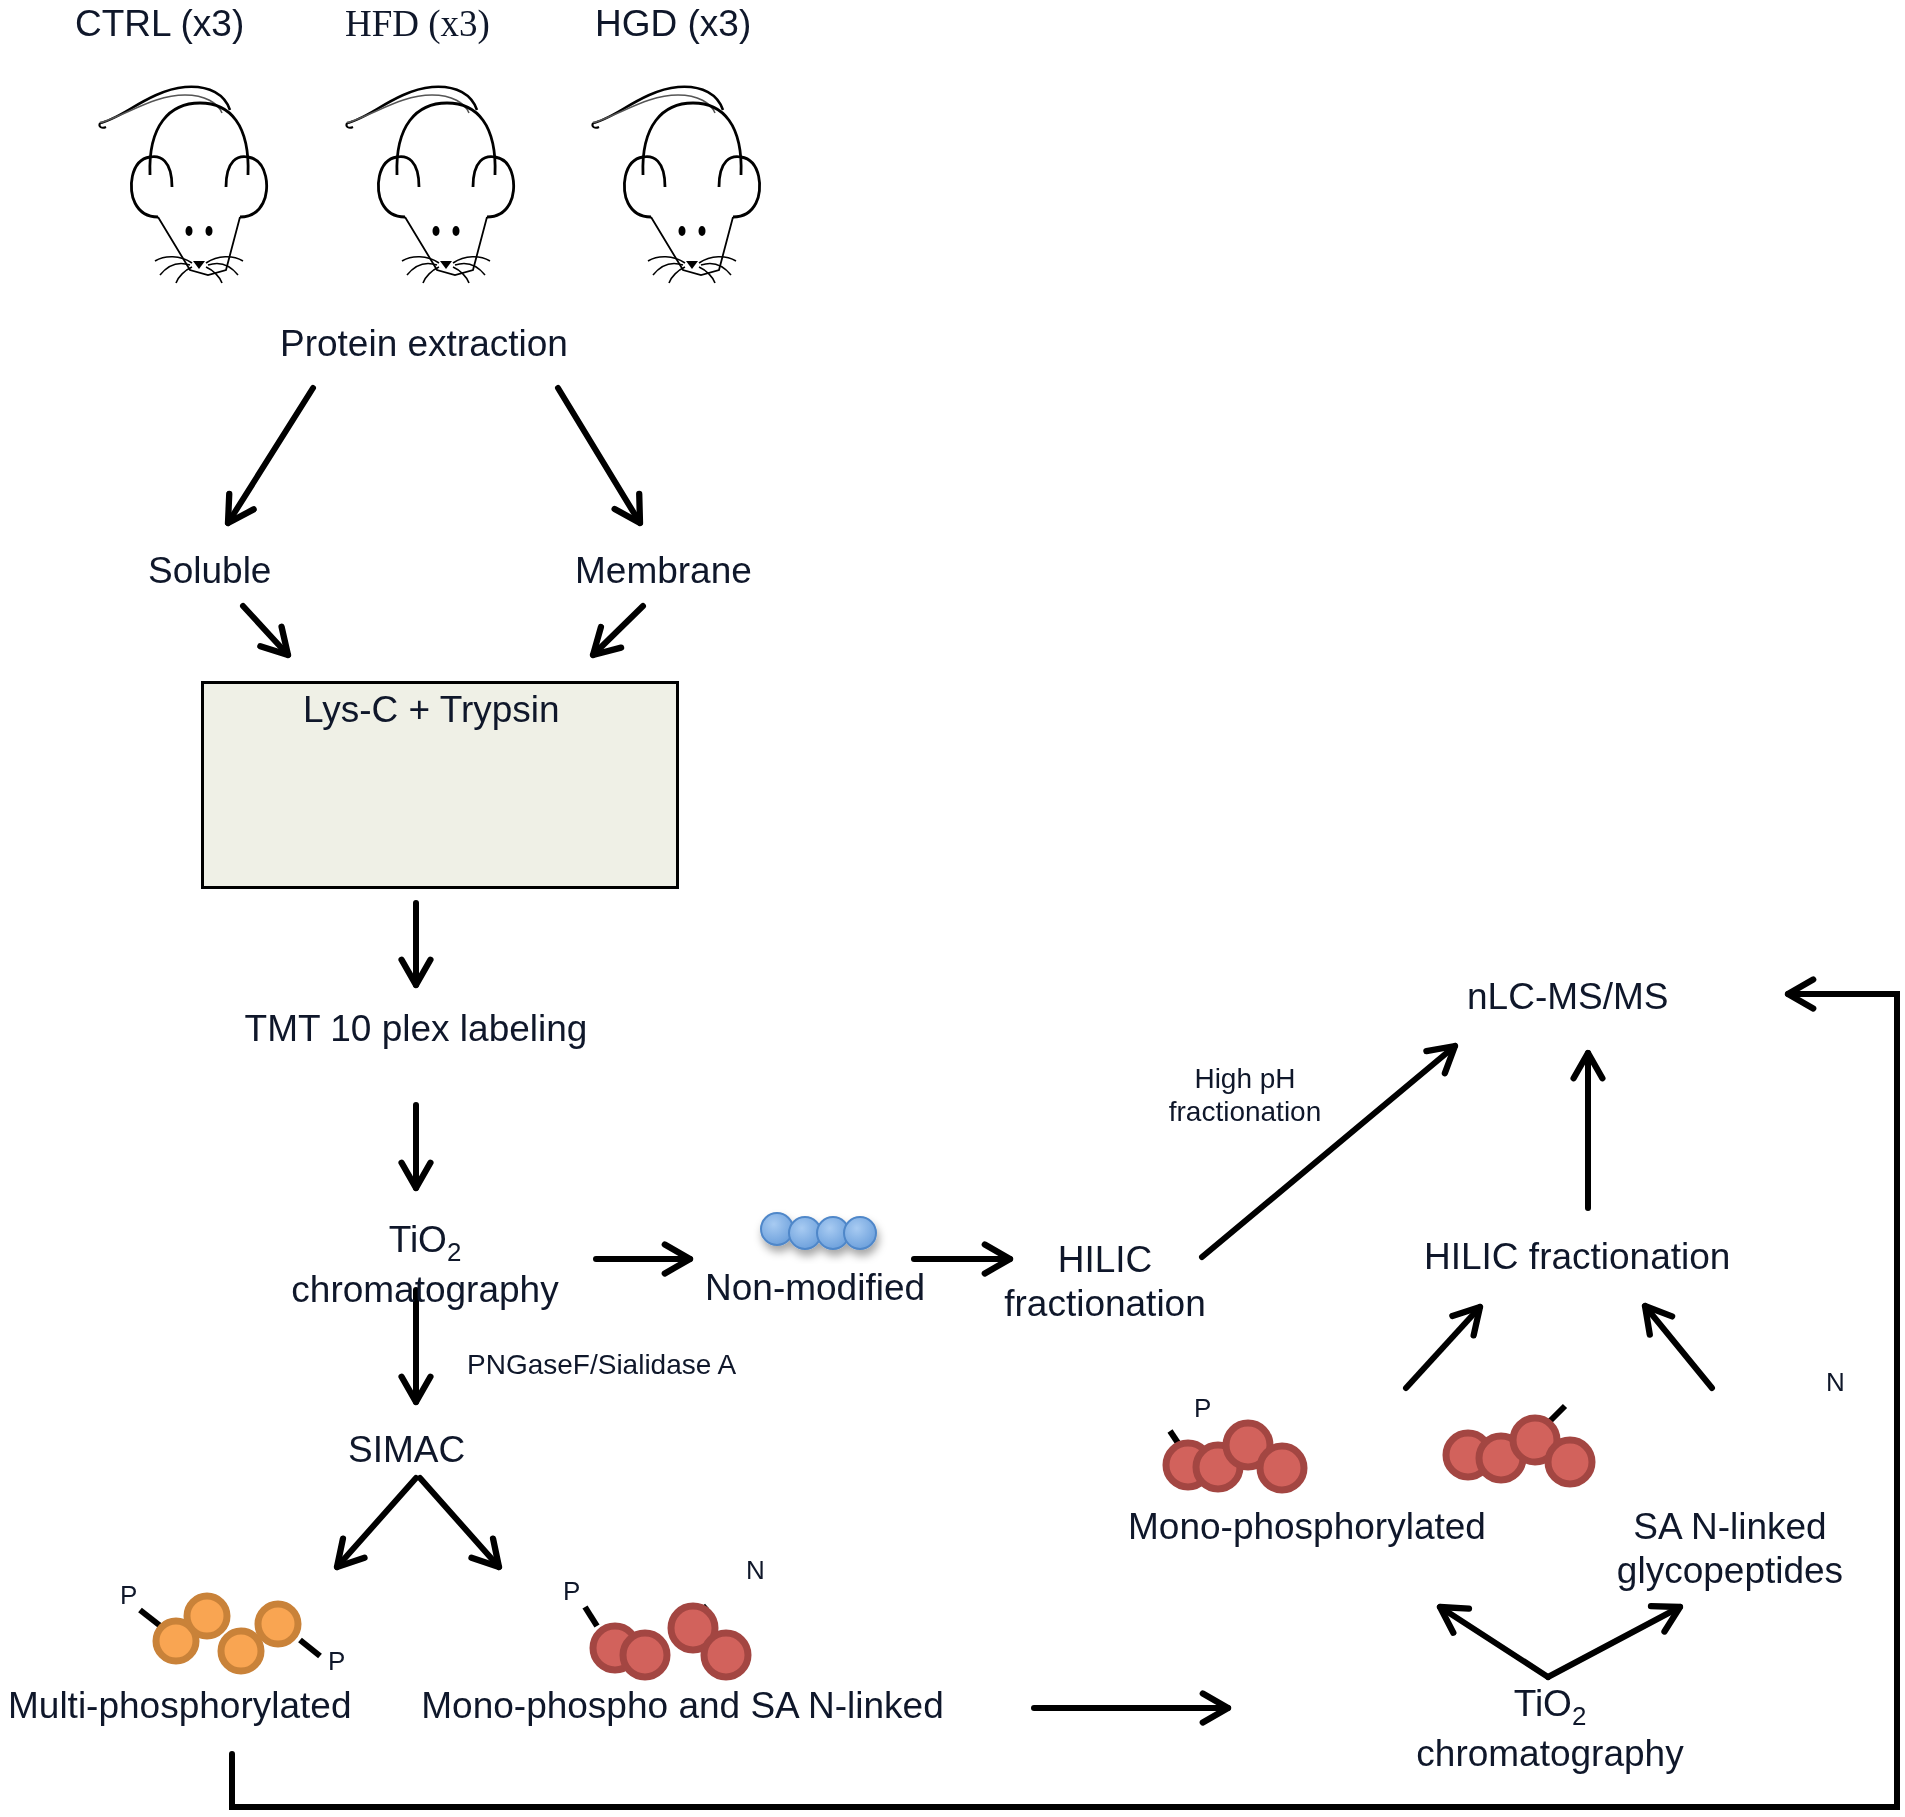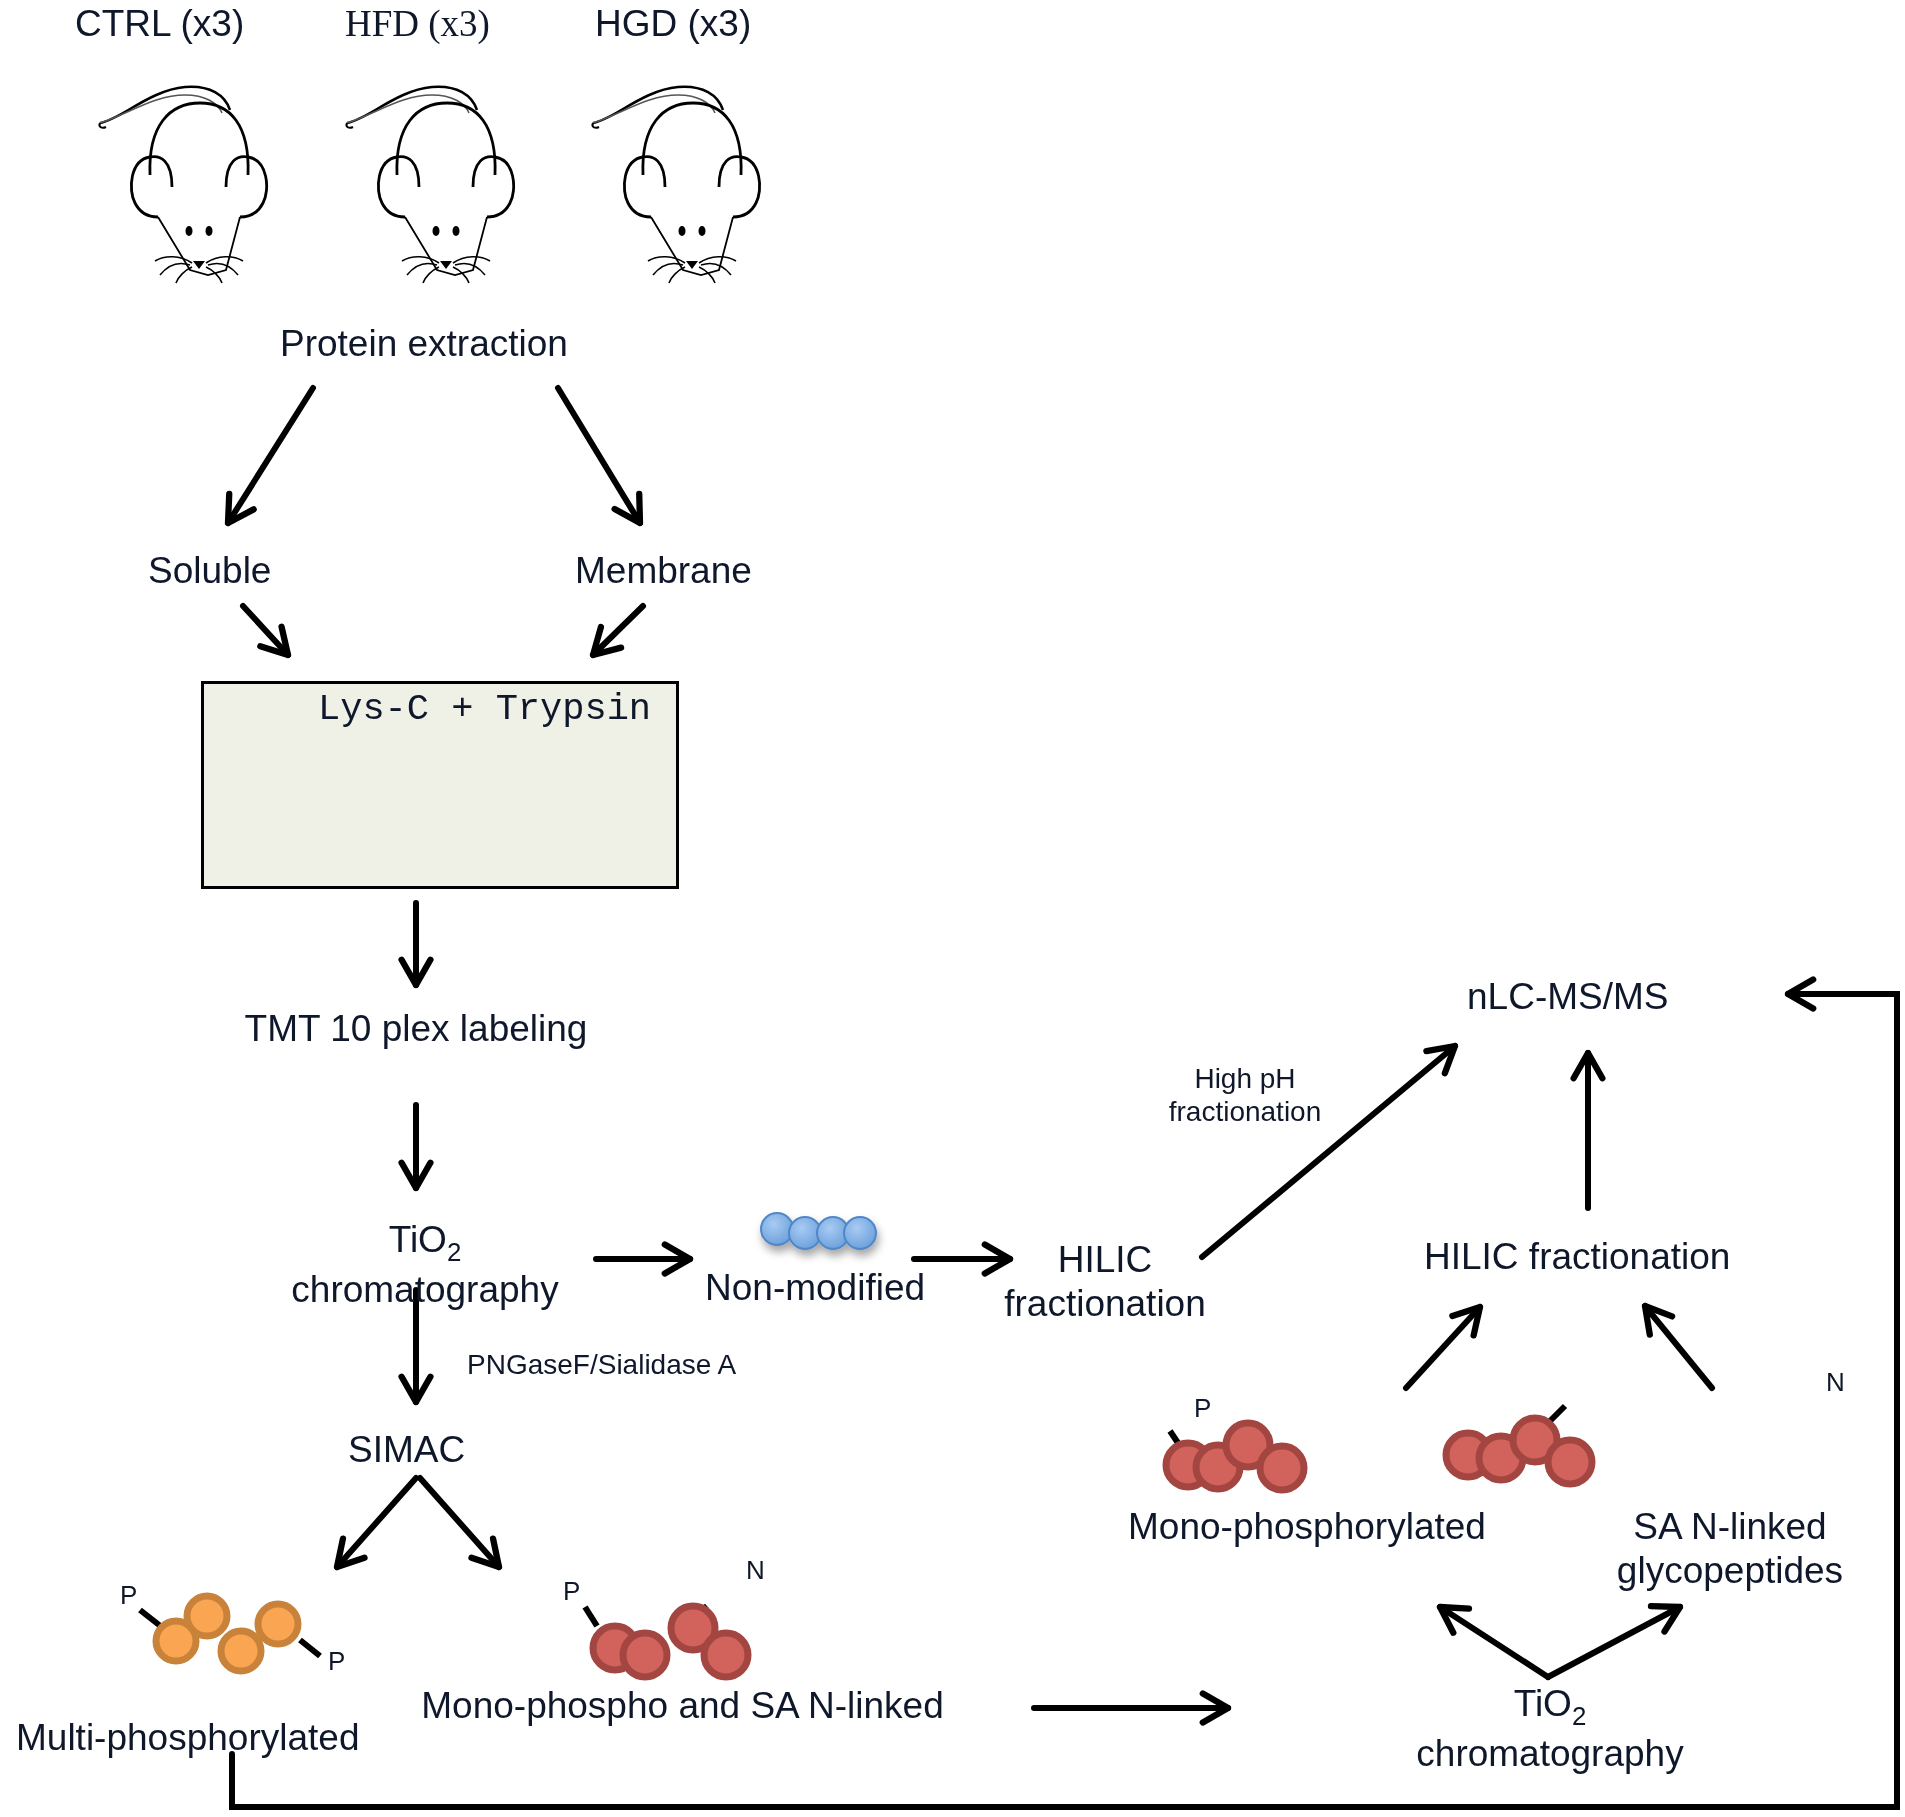--- a/index.html
+++ b/index.html
@@ -155,21 +155,21 @@
 
 <div class="box"></div>
 
 <div class="lbl big" style="left:75px; top:2px;">CTRL (x3)</div>
 <div class="lbl big" style="left:345px; top:2px;font-family:Liberation Serif, serif;">HFD (x3)</div>
 <div class="lbl big" style="left:595px; top:2px;">HGD (x3)</div>
 
 <div class="lbl big" style="left:280px; top:322px;">Protein extraction</div>
 <div class="lbl big" style="left:148px; top:549px;">Soluble</div>
 <div class="lbl big" style="left:575px; top:549px;">Membrane</div>
-<div class="lbl big" style="left:318px; top:688px;font-family:Liberation Mono, monospace;">Lys-C + Trypsin</div>
+<div class="lbl big" style="left:303px; top:688px;">Lys-C + Trypsin</div>
 
 <div class="lbl big" style="left:230px; top:1007px; width:372px;">
   <span class="stack">TMT 10 plex labeling</span>
 </div>
 
 <div class="lbl big" style="left:280px; top:1218px; width:290px;">
   <span class="stack"><span>TiO</span><sub>2</sub></span>
   <span class="stack">chromatography</span>
 </div>
 
@@ -191,21 +191,21 @@
 <div class="lbl small" style="left:467px; top:1348px;">PNGaseF/Sialidase A</div>
 <div class="lbl big" style="left:348px; top:1428px;">SIMAC</div>
 
 <div class="lbl tiny" style="left:120px; top:1580px;">P</div>
 <div class="lbl tiny" style="left:328px; top:1646px;">P</div>
 <div class="lbl tiny" style="left:563px; top:1576px;">P</div>
 <div class="lbl tiny" style="left:746px; top:1555px;">N</div>
 <div class="lbl tiny" style="left:1194px; top:1393px;">P</div>
 <div class="lbl tiny" style="left:1826px; top:1367px;">N</div>
 
-<div class="lbl big" style="left:16px; top:1684px;margin-top:32px;">Multi-phosphorylated</div>
+<div class="lbl big" style="left:8px; top:1684px;">Multi-phosphorylated</div>
 <div class="lbl big" style="left:405px; top:1684px; width:555px;">
   <span class="stack">Mono-phospho and SA N-linked</span>
 </div>
 
 <div class="lbl big" style="left:1128px; top:1505px;">Mono-phosphorylated</div>
 <div class="lbl big" style="left:1605px; top:1505px; width:250px;">
   <span class="stack">SA N-linked</span>
   <span class="stack">glycopeptides</span>
 </div>
 

